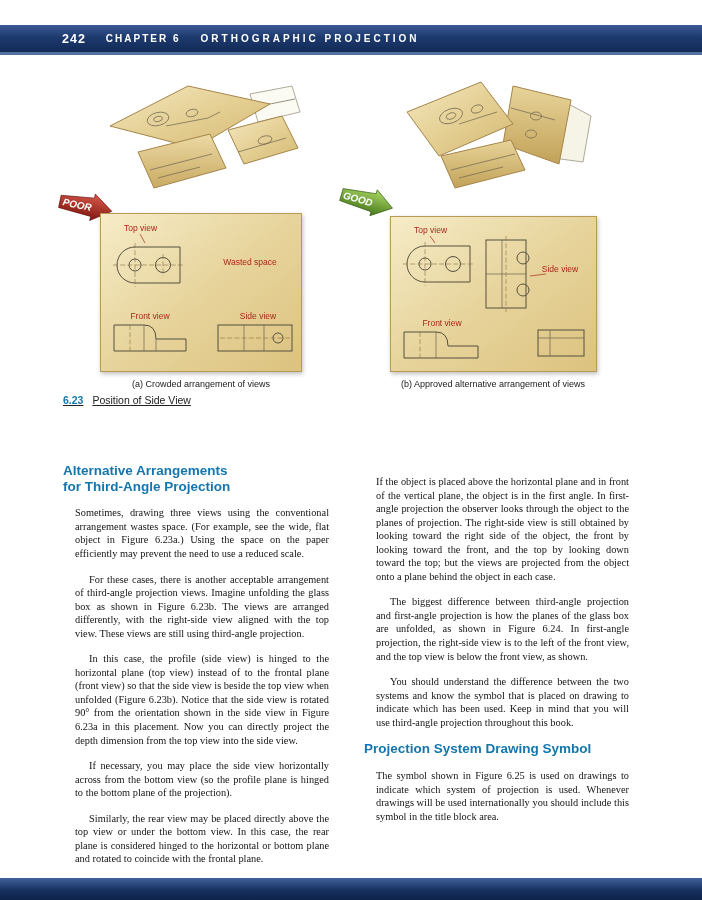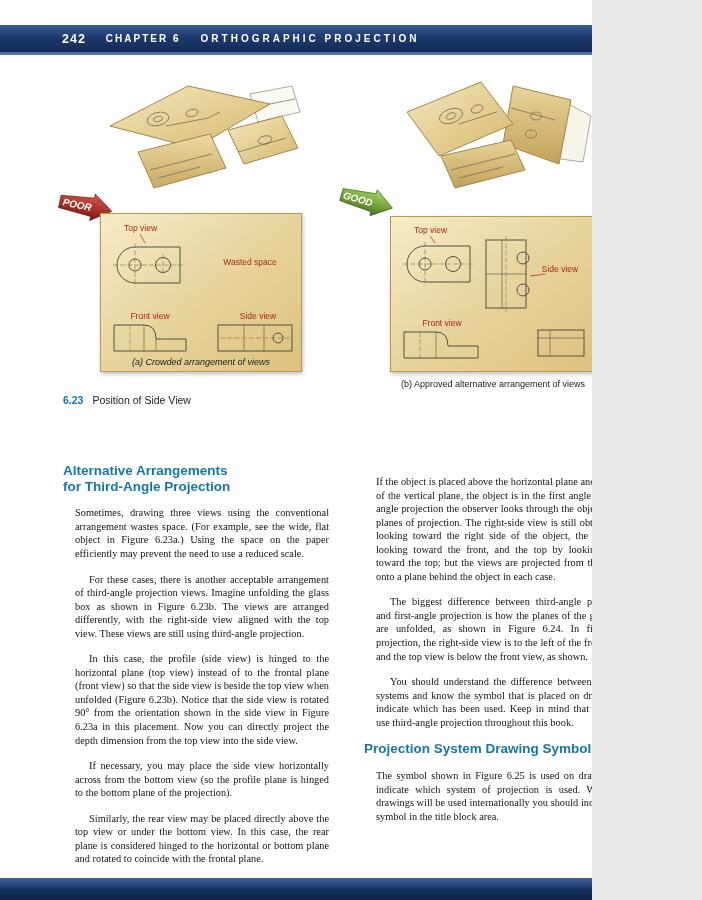--- a/index.html
+++ b/index.html
@@ -1,16 +1,16 @@
 <!DOCTYPE html>
 <html><head>
 <meta charset="utf-8">
 <style>
   html,body{margin:0;padding:0;background:#e8e8e8;}
-  .page{position:relative;width:592px;height:900px;background:#ffffff;overflow:hidden;
+  .page{position:relative;width:702px;height:900px;background:#ffffff;overflow:hidden;
         font-family:"Liberation Serif",serif;}
 
   
   .header-bar{position:absolute;left:0;top:25px;width:702px;height:30px;box-sizing:border-box;
     background:linear-gradient(180deg,#3b5a96 0%,#1d3a6e 45%,#122a56 100%);
     border-bottom:3px solid #52719f;display:flex;align-items:center;padding-left:62px;gap:20px;}
   .header-bar .pagenum{color:#fff;font:bold 12.5px "Liberation Sans",sans-serif;letter-spacing:1px;}
   .header-bar .chapter{color:#fff;font:bold 10px "Liberation Sans",sans-serif;letter-spacing:2px;}
   .header-bar .booktitle{color:#fff;font:bold 10px "Liberation Sans",sans-serif;letter-spacing:3px;}
   .footer-bar{position:absolute;left:0;top:878px;width:702px;height:22px;
@@ -18,23 +18,23 @@
 
   
   .fig3d-a{position:absolute;left:100px;top:74px;width:210px;height:140px;}
   .fig3d-b{position:absolute;left:393px;top:72px;width:200px;height:142px;}
   .ribbon-poor{position:absolute;left:58px;top:192px;width:56px;height:32px;transform:rotate(12deg);}
   .ribbon-good{position:absolute;left:339px;top:187px;width:56px;height:32px;transform:rotate(16deg);}
   .panel-a{position:absolute;left:100px;top:213px;width:202px;height:159px;filter:drop-shadow(1px 2px 2px rgba(0,0,0,.25));}
   .panel-b{position:absolute;left:390px;top:216px;width:207px;height:156px;filter:drop-shadow(1px 2px 2px rgba(0,0,0,.25));}
   .subcaption{position:absolute;width:290px;text-align:center;
     font:9px "Liberation Sans",sans-serif;color:#1a1a1a;}
-  .subcaption.a{left:56px;top:357px;font-style:italic;}
+  .subcaption.a{left:56px;top:379px;}
   .subcaption.b{left:348px;top:379px;}
-  .figure-label{position:absolute;left:63px;top:394px;font:10.5px "Liberation Sans",sans-serif;color:#222;}
+  .figure-label{position:absolute;left:63px;top:394px;font:10.5px "Liberation Sans",sans-serif;color:#222;text-decoration:underline;}
   .figure-label .num{color:#1576ad;font-weight:bold;margin-right:9px;}
 
   
   .col{position:absolute;top:463px;}
   .col-left{left:63px;width:278px;}
   .col-right{left:364px;width:277px;}
   .heading{font:bold 13.5px/1.16 "Liberation Sans",sans-serif;color:#1576ad;margin:0 0 5px 0;}
   .heading span{display:block;}
   .heading.mt{margin-top:11px;}
   .col p{margin:12px;font-size:10.35px;line-height:1.31;text-align:justify;color:#141414;}

